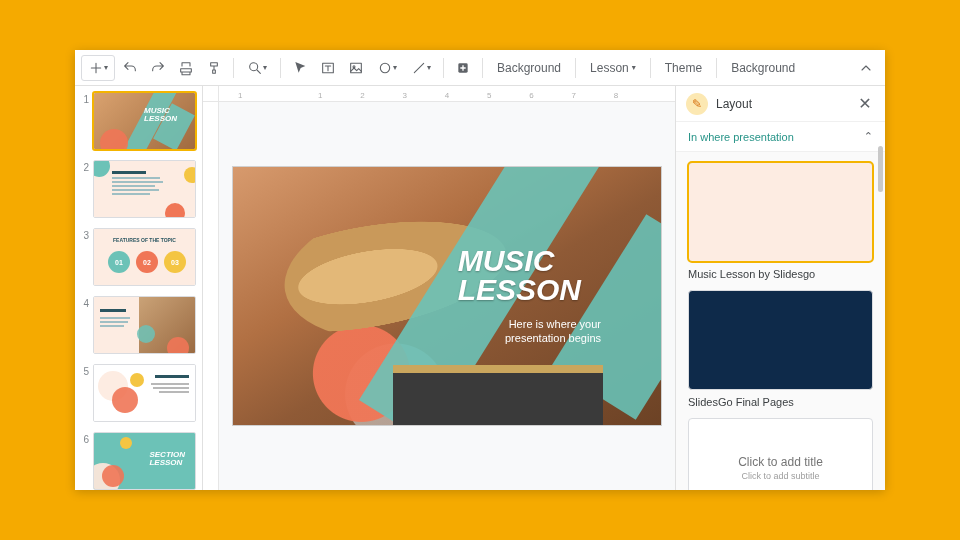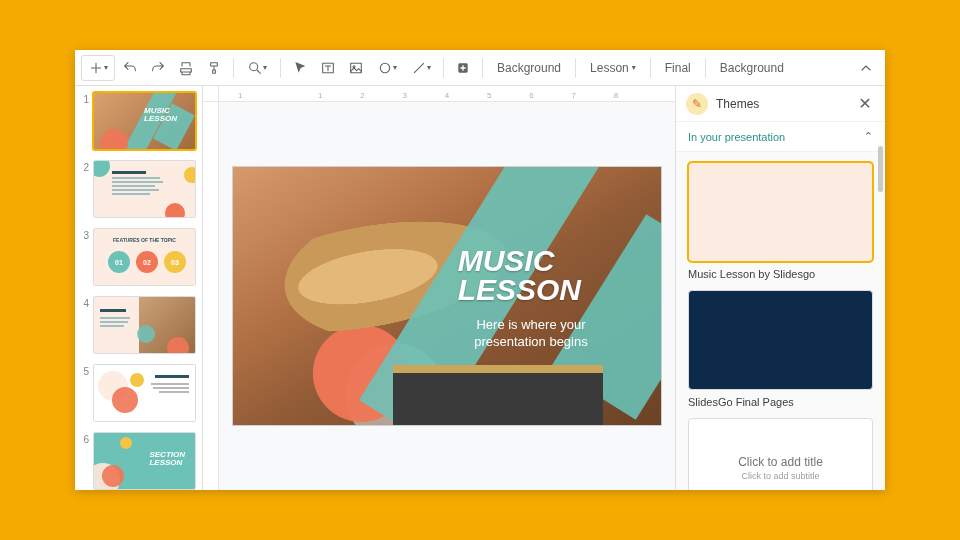--- a/index.html
+++ b/index.html
@@ -161,21 +161,21 @@
     border-top:8px solid #caa65d;
   }
   .art1-title {
     position:absolute; right:80px; top:80px;
     color:#fff; font-weight:800; font-style:italic;
     font-size:30px; line-height:.95; text-align:left;
     text-shadow:0 1px 2px rgba(0,0,0,.3);
   }
   .art1-sub {
     position:absolute; right:60px; top:150px; width:140px;
-    color:#fff; font-size:13px; text-align:center; line-height:1.3;
+    color:#fff; font-size:11px; text-align:right; line-height:1.3;
   }
 
   
   .shape { position:absolute; border-radius:50%; }
 
   
   .themes {
     width: 210px;
     border-left: 1px solid #e0e0e0;
     background:#fff;
@@ -306,21 +306,21 @@
     <div class="ttext">
         <span>Background</span>
       </div>
     <div class="sep"></div>
     <div class="ttext">
         <span>Lesson</span>
         <span class="caret">▾</span>
       </div>
     <div class="sep"></div>
     <div class="ttext">
-        <span>Final</span>
+        <span>Theme</span>
       </div>
     <div class="sep"></div>
     <div class="ttext">
         <span>Background</span>
       </div>
 
     <div class="toolbar-end">
       <div class="tbtn">
         <svg viewBox="0 0 24 24">
             <path class="ico" d="M6 15l6-6 6 6"></path>
@@ -461,25 +461,25 @@
             <span>LESSON</span>
           </div>
           <div class="art1-sub">Here is where your presentation begins</div>
         </div>
       </div>
     </div>
 
     <div class="themes" style="position:relative">
       <div class="themes-head">
         <div class="palette">✎</div>
-        <div class="themes-title">Themes</div>
+        <div class="themes-title">Layout</div>
         <div class="themes-close">✕</div>
       </div>
       <div class="themes-sub">
-        <span>In your presentation</span>
+        <span>In where presentation</span>
         <span style="color:#5f6368">⌃</span>
       </div>
       <div class="themes-body">
         <div class="theme-card selected">
           <div class="theme-preview" style="background:#fdece2"></div>
           <div class="theme-label">Music Lesson by Slidesgo</div>
         </div>
         <div class="theme-card">
           <div class="theme-preview" style="background:#0e2a4a"></div>
           <div class="theme-label">SlidesGo Final Pages</div>

